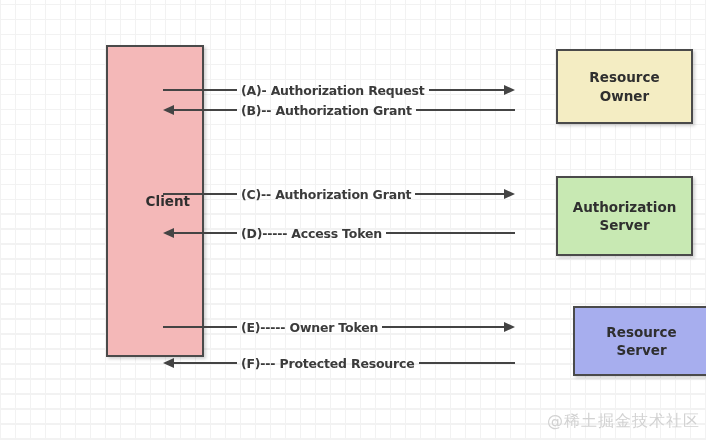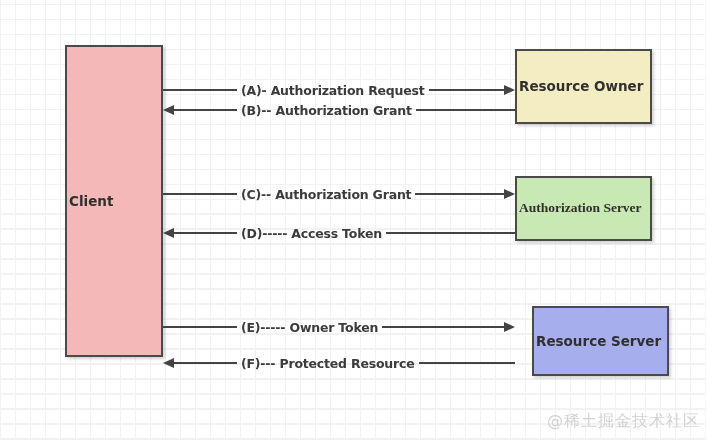--- a/index.html
+++ b/index.html
@@ -11,29 +11,30 @@
     position:relative;width:706px;height:440px;
     background-color:#ffffff;
     background-image:
       repeating-linear-gradient(0deg,#f2f2f2 0 1.5px,transparent 1.5px 15px),
       repeating-linear-gradient(90deg,#f2f2f2 0 1.5px,transparent 1.5px 15px);
   }
   .node{
     position:absolute;box-sizing:border-box;
     border:2px solid #4a4a4a;
     box-shadow:2px 2px 3px rgba(0,0,0,0.18);
-    display:flex;align-items:center;justify-content:flex-start;
+    display:flex;align-items:center;justify-content:flex-end;
     text-align:center;
     font-weight:bold;font-size:13.5px;color:#2f2f2f;
     line-height:1.35;
-    padding:2px;
+    padding:12px;
+    margin-left:41px;
   }
   .node-client{left:65px;top:45px;width:98px;height:312px;}
   .node-ro{left:515px;top:49px;width:137px;height:75px;}
-  .node-as{left:515px;top:176px;width:137px;height:65px;font-family:Liberation Serif, serif;}
+  .node-as{left:515px;top:176px;width:137px;height:80px;}
   .node-rs{left:532px;top:306px;width:137px;height:70px;}
   .edge{
     position:absolute;left:163px;width:352px;height:16px;
     display:flex;align-items:center;
   }
   .edge-a{top:82px;align-items:center;} .edge-b{top:102px;} .edge-c{top:186px;}
   .edge-d{top:225px;} .edge-e{top:319px;} .edge-f{top:355px;}
   .seg{height:2.5px;background:#444444;}
   .seg-lead{width:74px;flex:0 0 auto;}
   .seg-lead-l{width:63px;flex:0 0 auto;}

